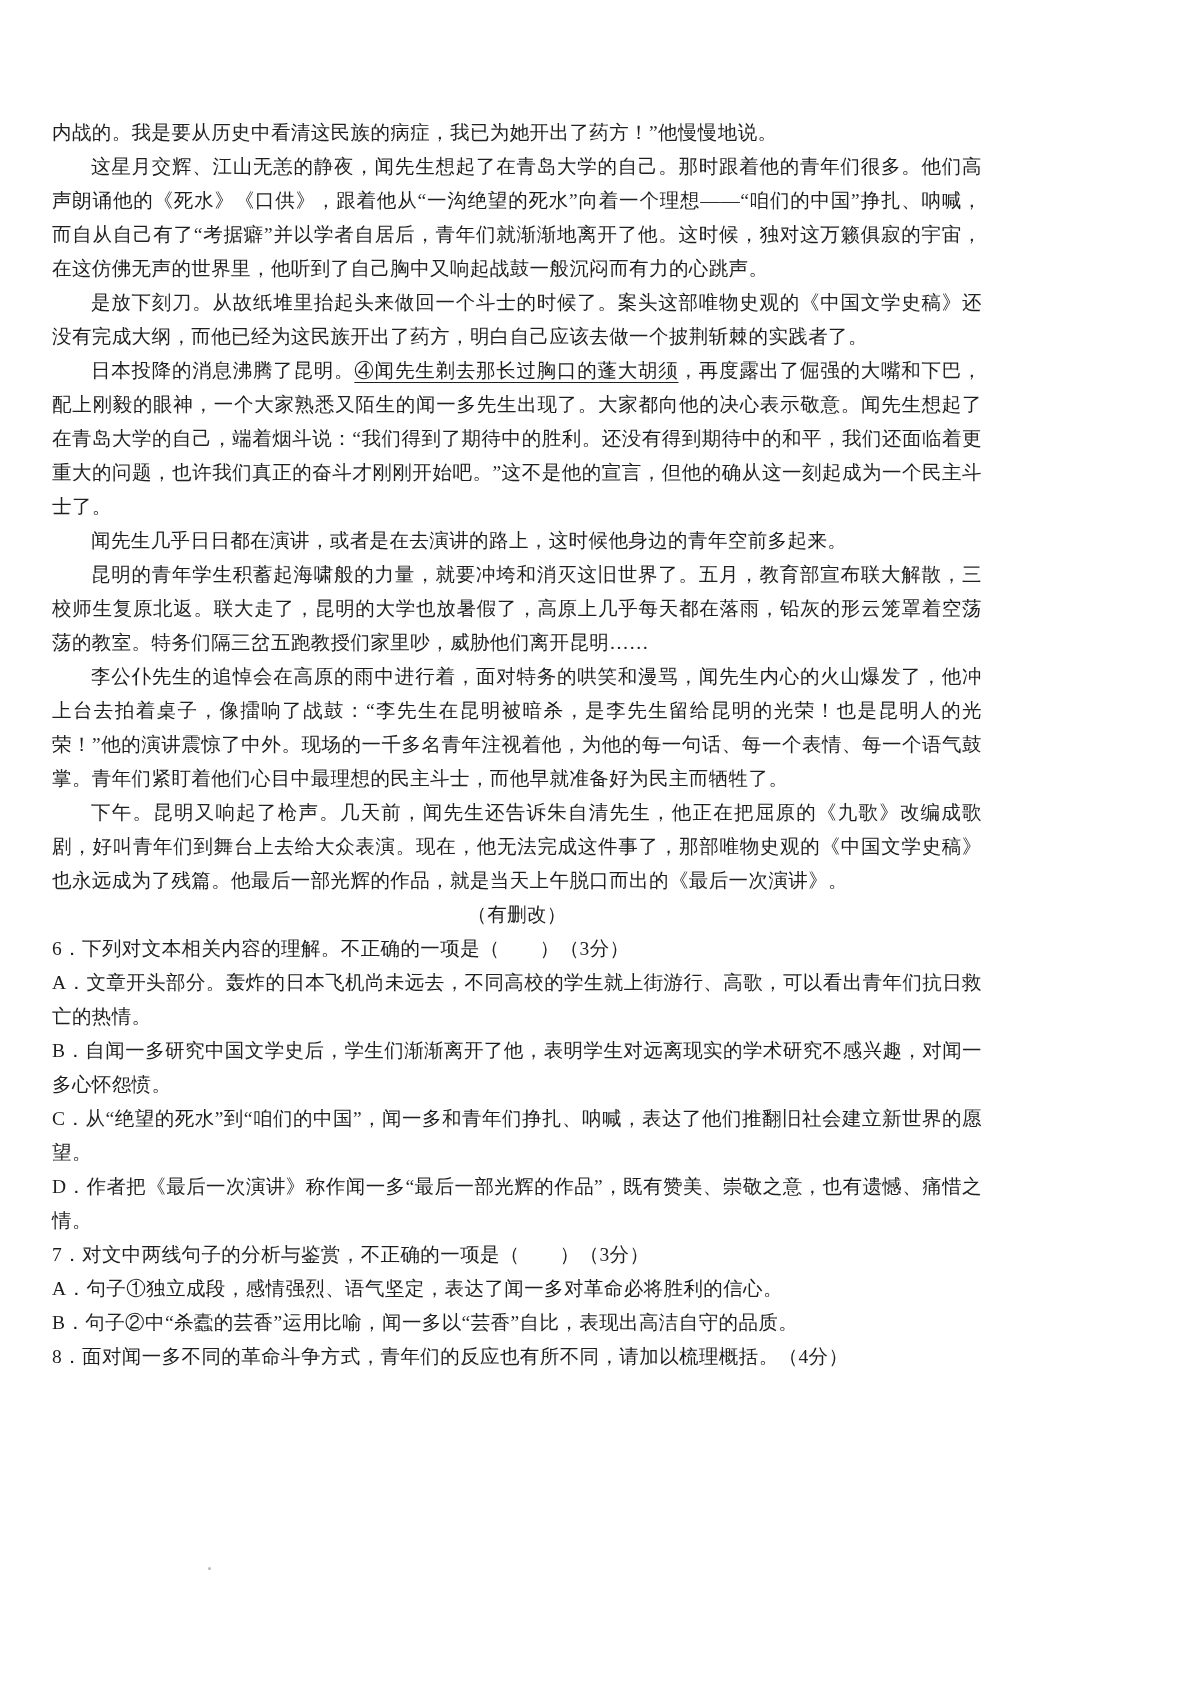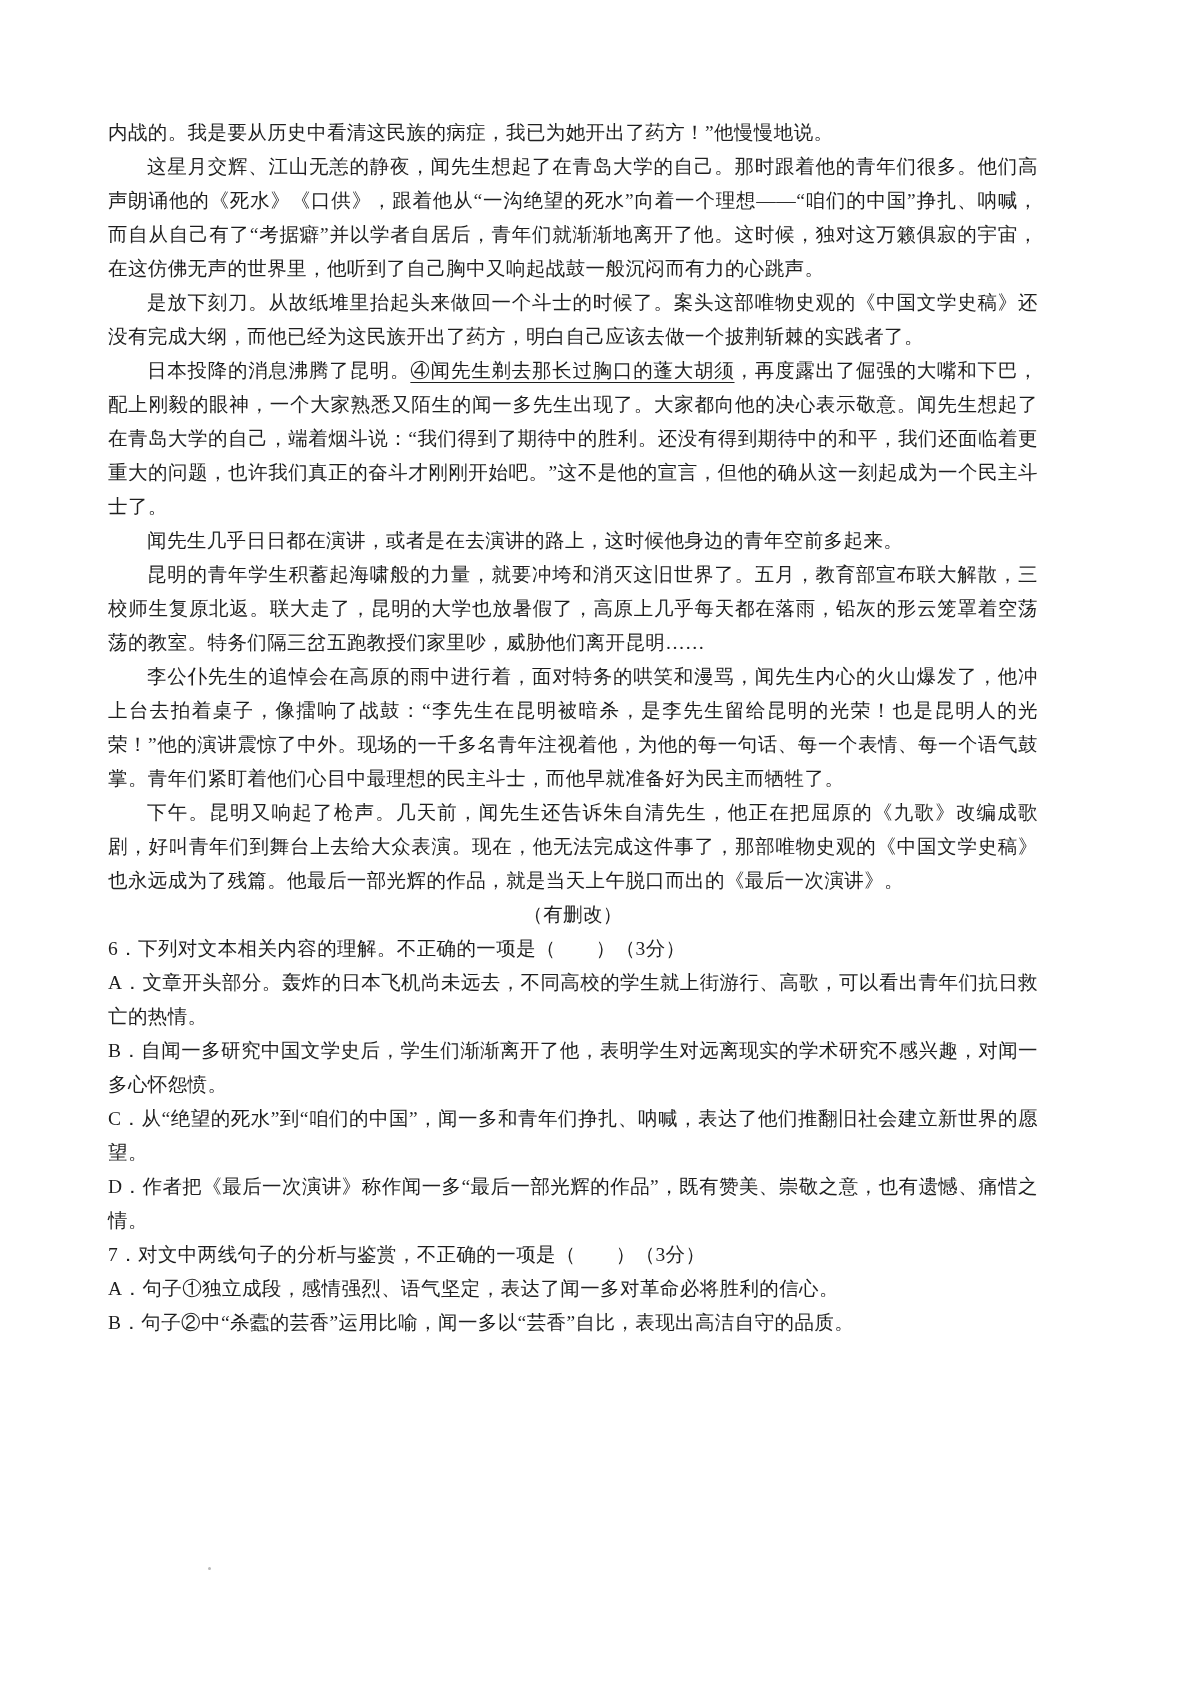--- a/index.html
+++ b/index.html
@@ -7,21 +7,21 @@
     width: 1200px;
     height: 1698px;
     background: #ffffff;
     color: #1f1f1f;
     font-family: "Liberation Serif", "DejaVu Serif", serif;
   }
   .page {
     box-sizing: border-box;
     width: 1200px;
     height: 1698px;
-    padding: 116px 178px 0 108px;
+    padding: 116px 178px 0 52px;
     position: relative;
     background: #ffffff;
   }
   .doc-body { width: 930px; }
   .para {
     margin: 0;
     font-size: 19.5px;
     line-height: 34px;
     text-align: justify;
     letter-spacing: 0.4px;
@@ -59,15 +59,16 @@
       <p class="para indent"><span>下午。昆明又响起了枪声。几天前，闻先生还告诉朱自清先生，他正在把屈原的《九歌》改编成歌剧，好叫青年们到舞台上去给大众表演。现在，他无法完成这件事了，那部唯物史观的《中国文学史稿》也永远成为了残篇。他最后一部光辉的作品，就是当天上午脱口而出的《最后一次演讲》。</span></p>
       <p class="para right"><span>（有删改）</span></p>
       <p class="para"><span>6．下列对文本相关内容的理解。不正确的一项是（　　）（3分）</span></p>
       <p class="para"><span>A．文章开头部分。轰炸的日本飞机尚未远去，不同高校的学生就上街游行、高歌，可以看出青年们抗日救亡的热情。</span></p>
       <p class="para"><span>B．自闻一多研究中国文学史后，学生们渐渐离开了他，表明学生对远离现实的学术研究不感兴趣，对闻一多心怀怨愤。</span></p>
       <p class="para"><span>C．从“绝望的死水”到“咱们的中国”，闻一多和青年们挣扎、呐喊，表达了他们推翻旧社会建立新世界的愿望。</span></p>
       <p class="para"><span>D．作者把《最后一次演讲》称作闻一多“最后一部光辉的作品”，既有赞美、崇敬之意，也有遗憾、痛惜之情。</span></p>
       <p class="para"><span>7．对文中两线句子的分析与鉴赏，不正确的一项是（　　）（3分）</span></p>
       <p class="para"><span>A．句子①独立成段，感情强烈、语气坚定，表达了闻一多对革命必将胜利的信心。</span></p>
       <p class="para"><span>B．句子②中“杀蠹的芸香”运用比喻，闻一多以“芸香”自比，表现出高洁自守的品质。</span></p>
+      <p class="para"><span>8．面对闻一多不同的革命斗争方式，青年们的反应也有所不同，请加以梳理概括。（4分）</span></p>
     </div>
   <div class="scan-dot"></div>
 </div>
 
 </body></html>

